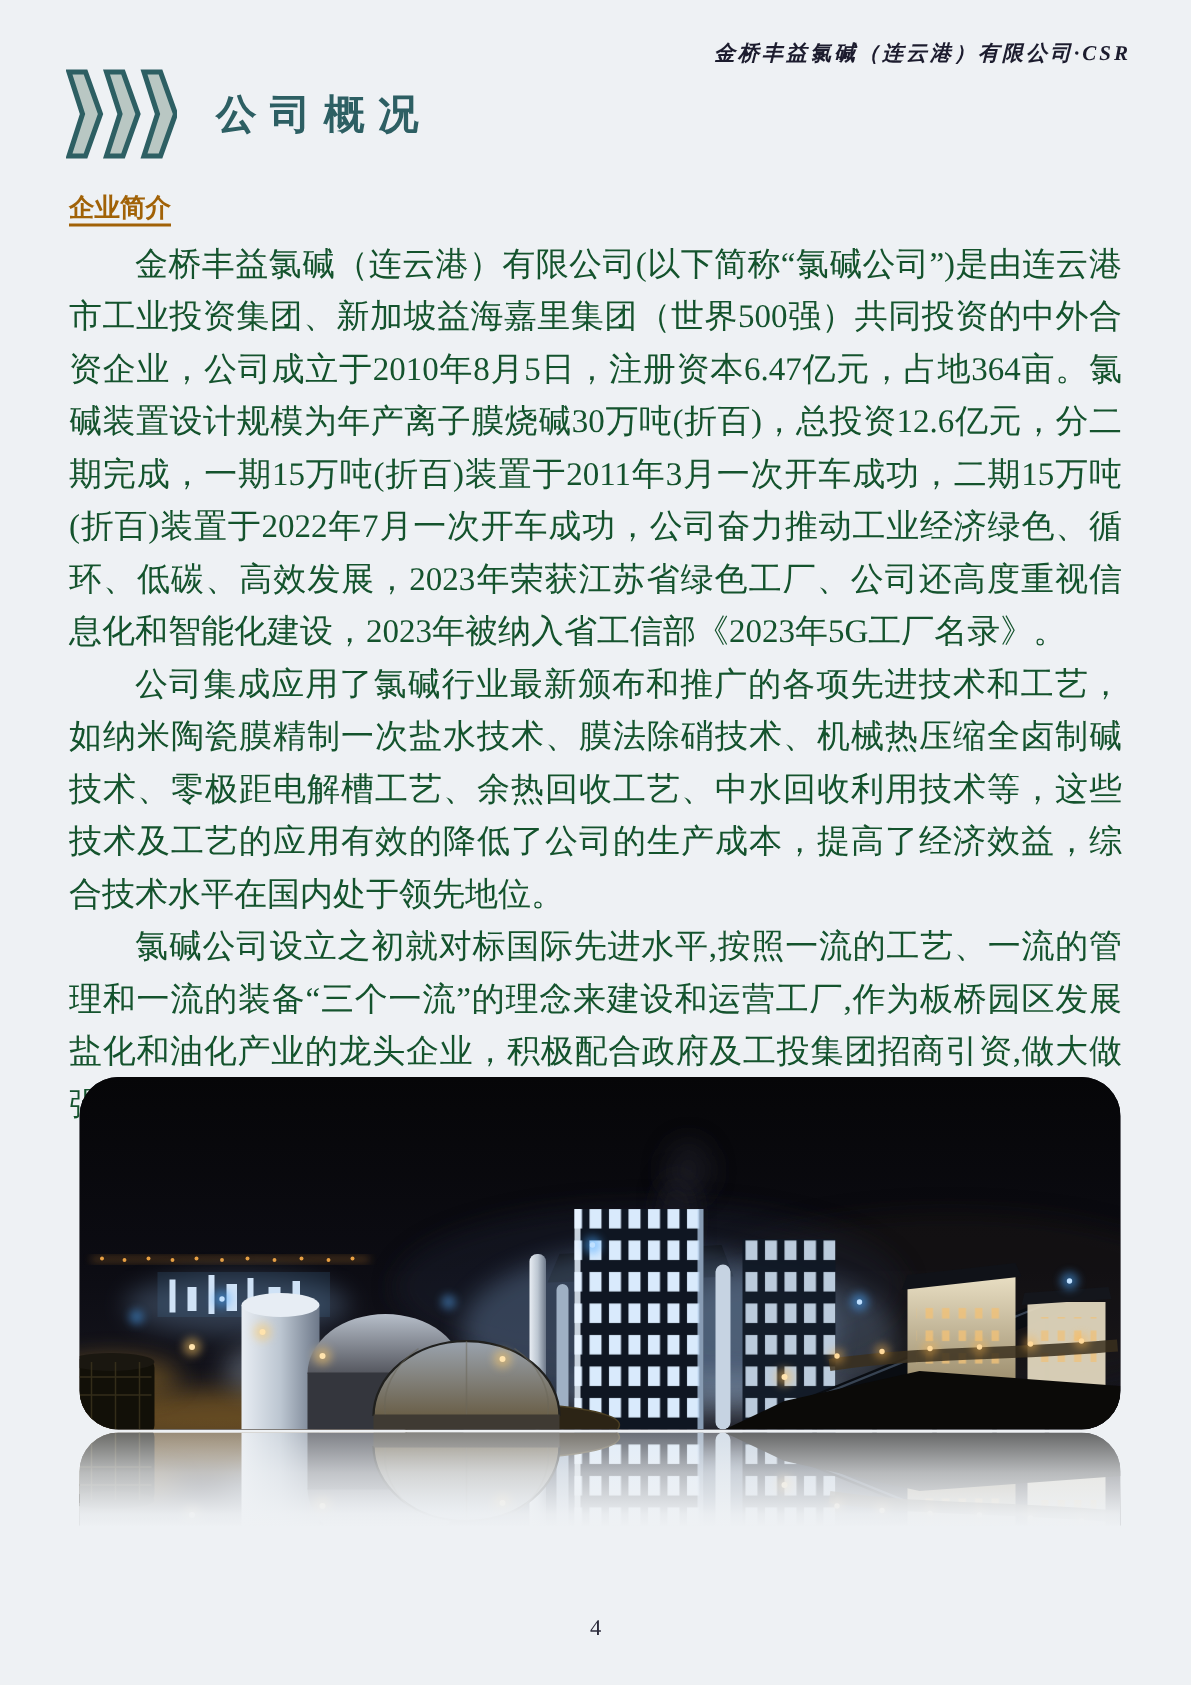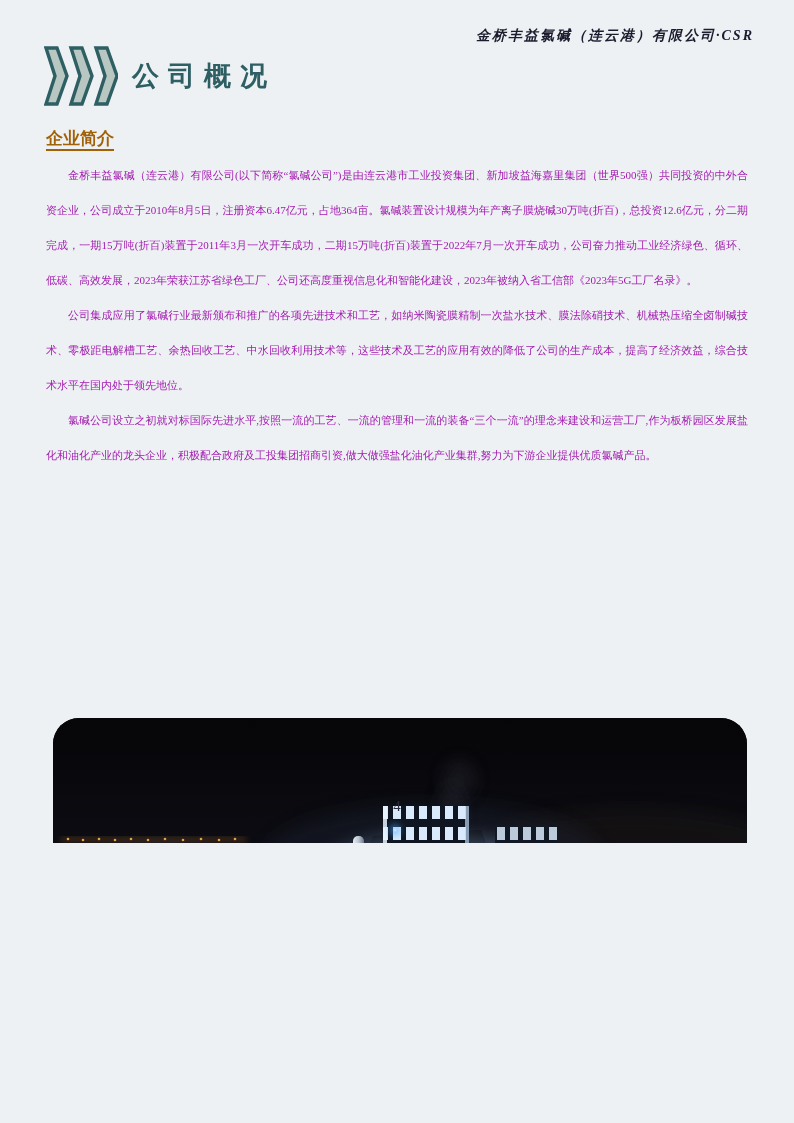--- a/index.html
+++ b/index.html
@@ -2,50 +2,50 @@
 <html><head>
 <meta charset="utf-8">
 <style>
   html,body{margin:0;padding:0;}
   body{
     width:794px;height:1123px;
     background:#eef1f4;
     font-family:"Liberation Serif","DejaVu Serif",serif;
     overflow:hidden;
   }
-  .page{position:relative;width:794px;height:843px;background:#eef1f4;overflow:hidden;}
+  .page{position:relative;width:794px;height:1123px;background:#eef1f4;overflow:hidden;}
 
   
   .run-head{
     position:absolute;top:27px;right:40px;
     font-size:14px;font-style:italic;font-weight:bold;
     color:#1c1c2e;letter-spacing:2px;
   }
 
   
-  .title-row{position:absolute;top:46px;left:44px;display:flex;align-items:center;gap:14px;}
+  .title-row{position:absolute;top:46px;left:44px;display:flex;align-items:center;gap:26px;}
   .chevrons{width:74px;height:60px;flex:0 0 auto;}
   .page-title{
     margin:0;
     font-family:"Liberation Sans","DejaVu Sans",sans-serif;
     font-size:27px;font-weight:700;color:#2d5f63;letter-spacing:9px;
   }
 
   
   .sub-head{
     position:absolute;top:127px;left:46px;margin:0;
     font-family:"Liberation Sans","DejaVu Sans",sans-serif;
     font-size:17px;font-weight:700;color:#a16207;
     text-decoration:underline;text-underline-offset:5px;text-decoration-thickness:1.5px;
   }
 
   
   .bodytext{
     position:absolute;top:158px;left:46px;width:702px;
-    font-size:11px;line-height:35px;color:#a21caf;
+    font-size:22px;line-height:35px;color:#14532d;
     text-align:justify;
   }
   .bodytext p{margin:0;text-indent:2em;}
 
   
   .photo{
     position:absolute;left:53px;top:718px;width:694px;height:235px;
     border-radius:26px;overflow:hidden;background:#0a0a10;
   }
   .photo svg{display:block;}

